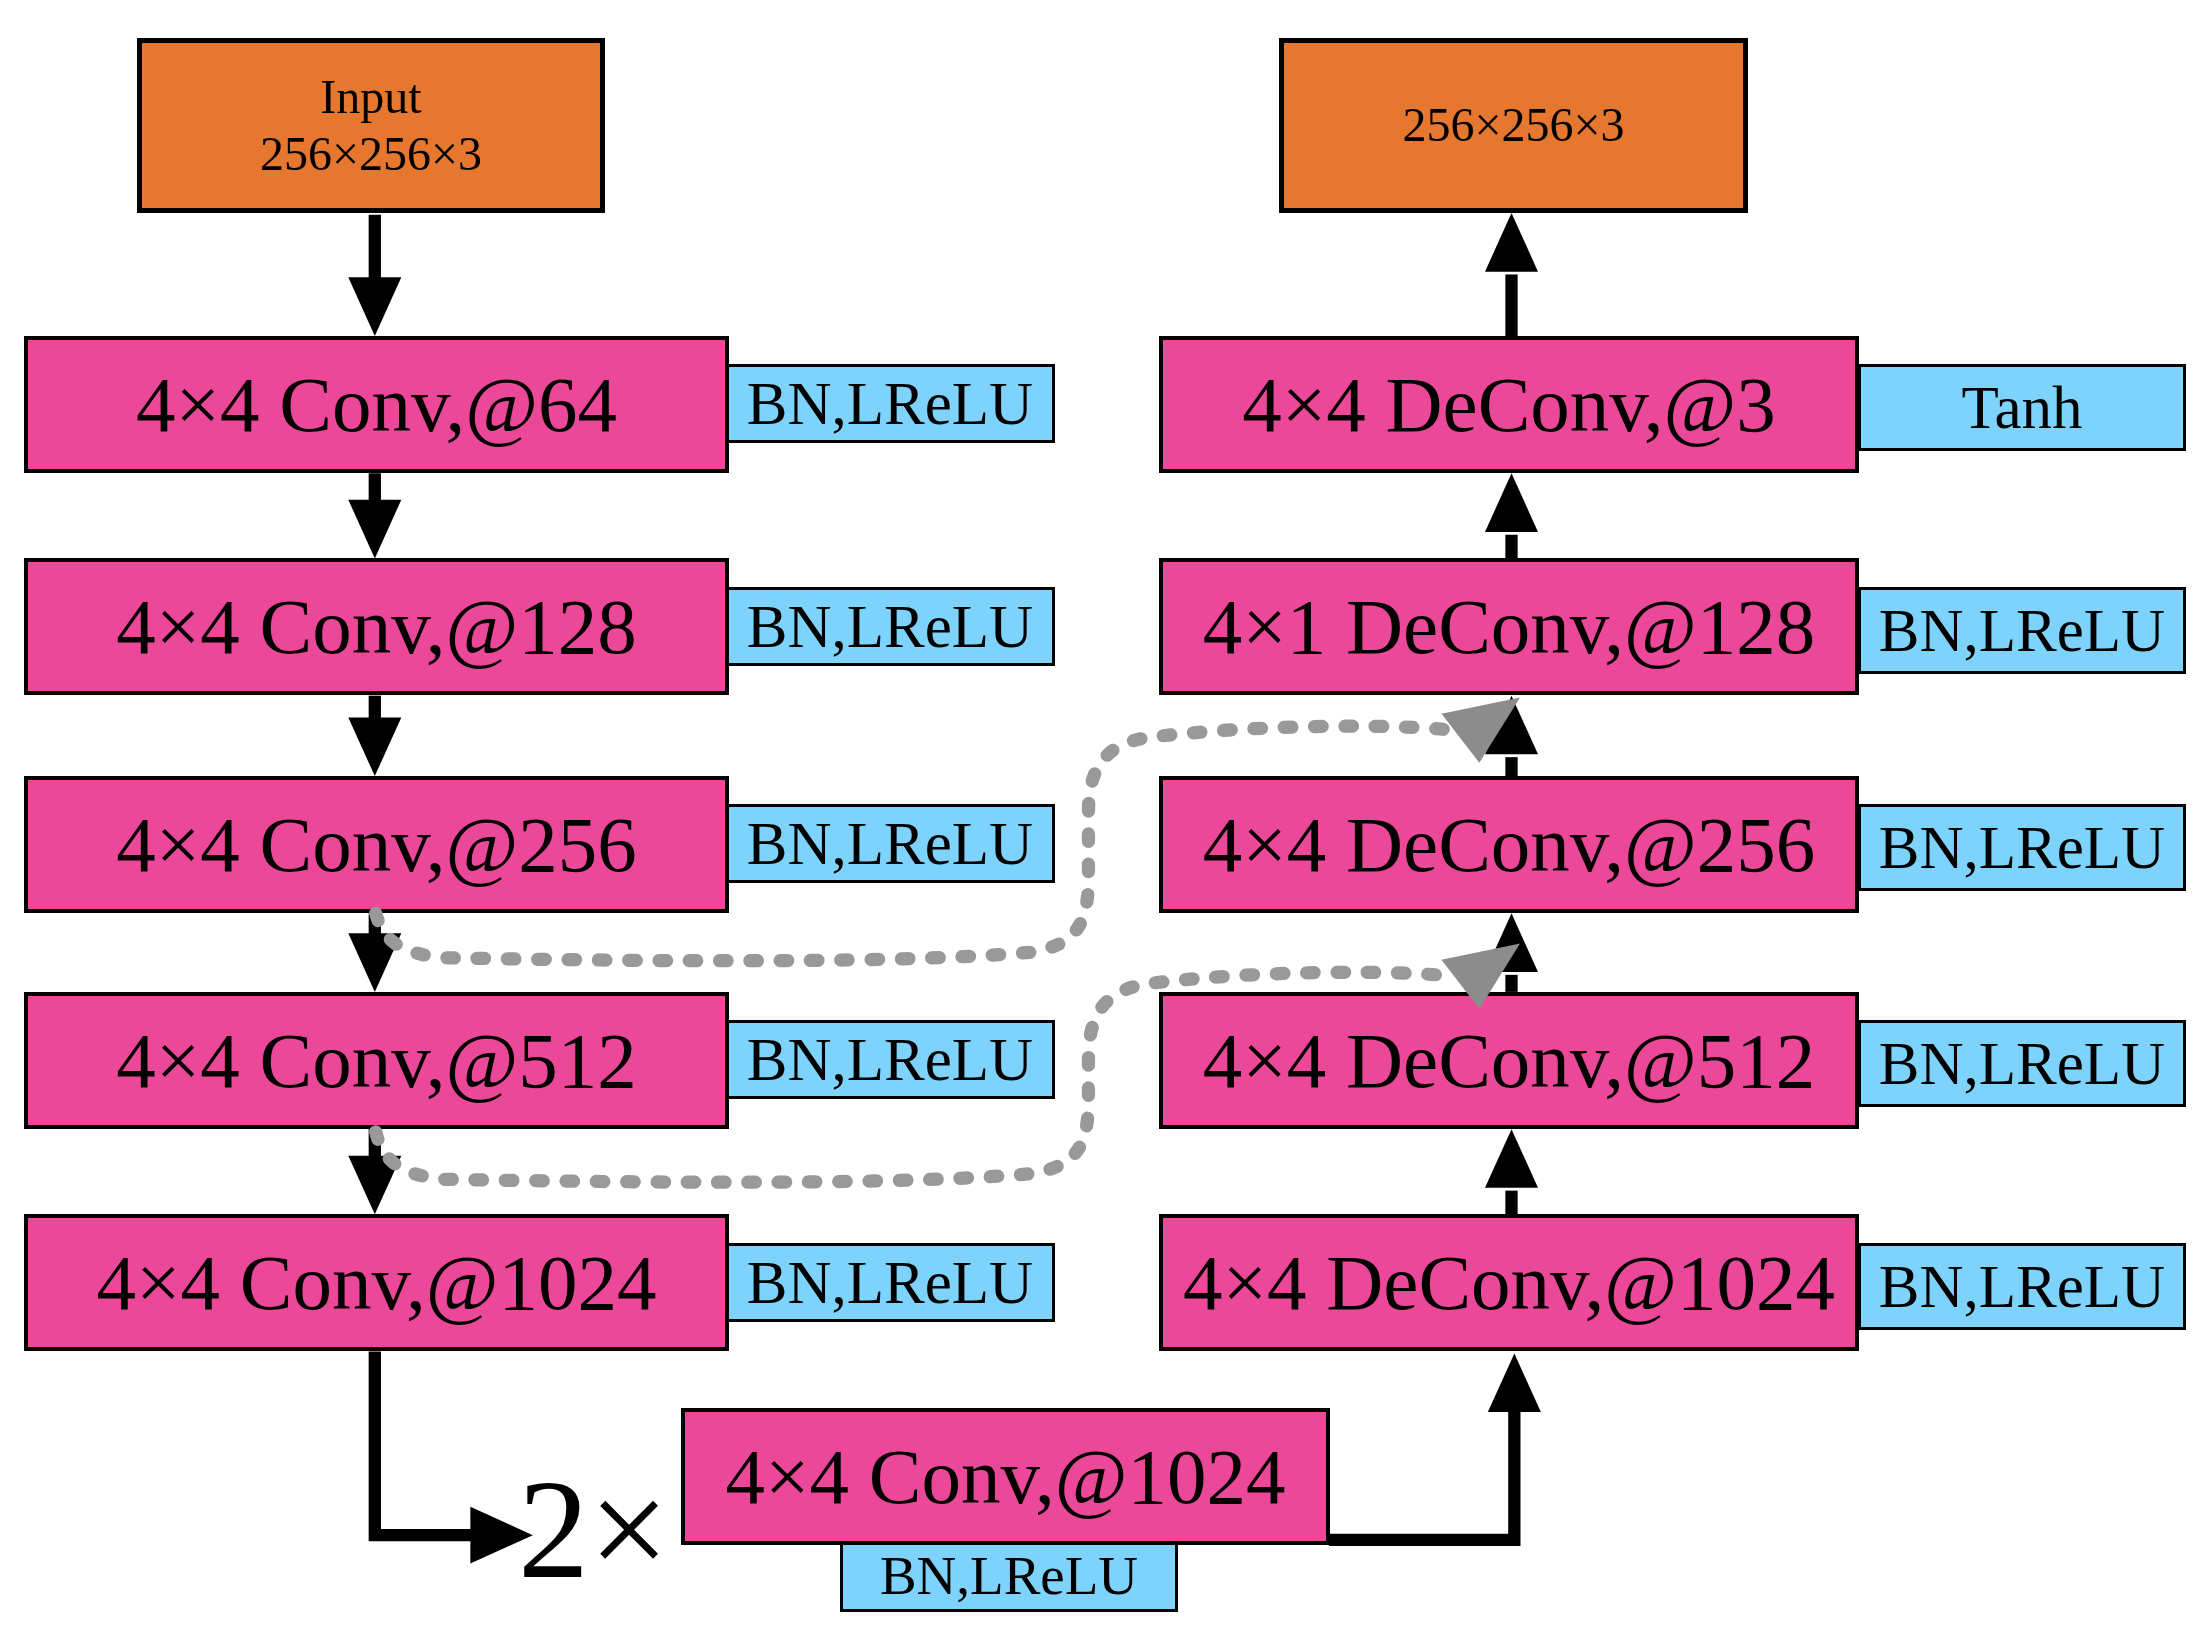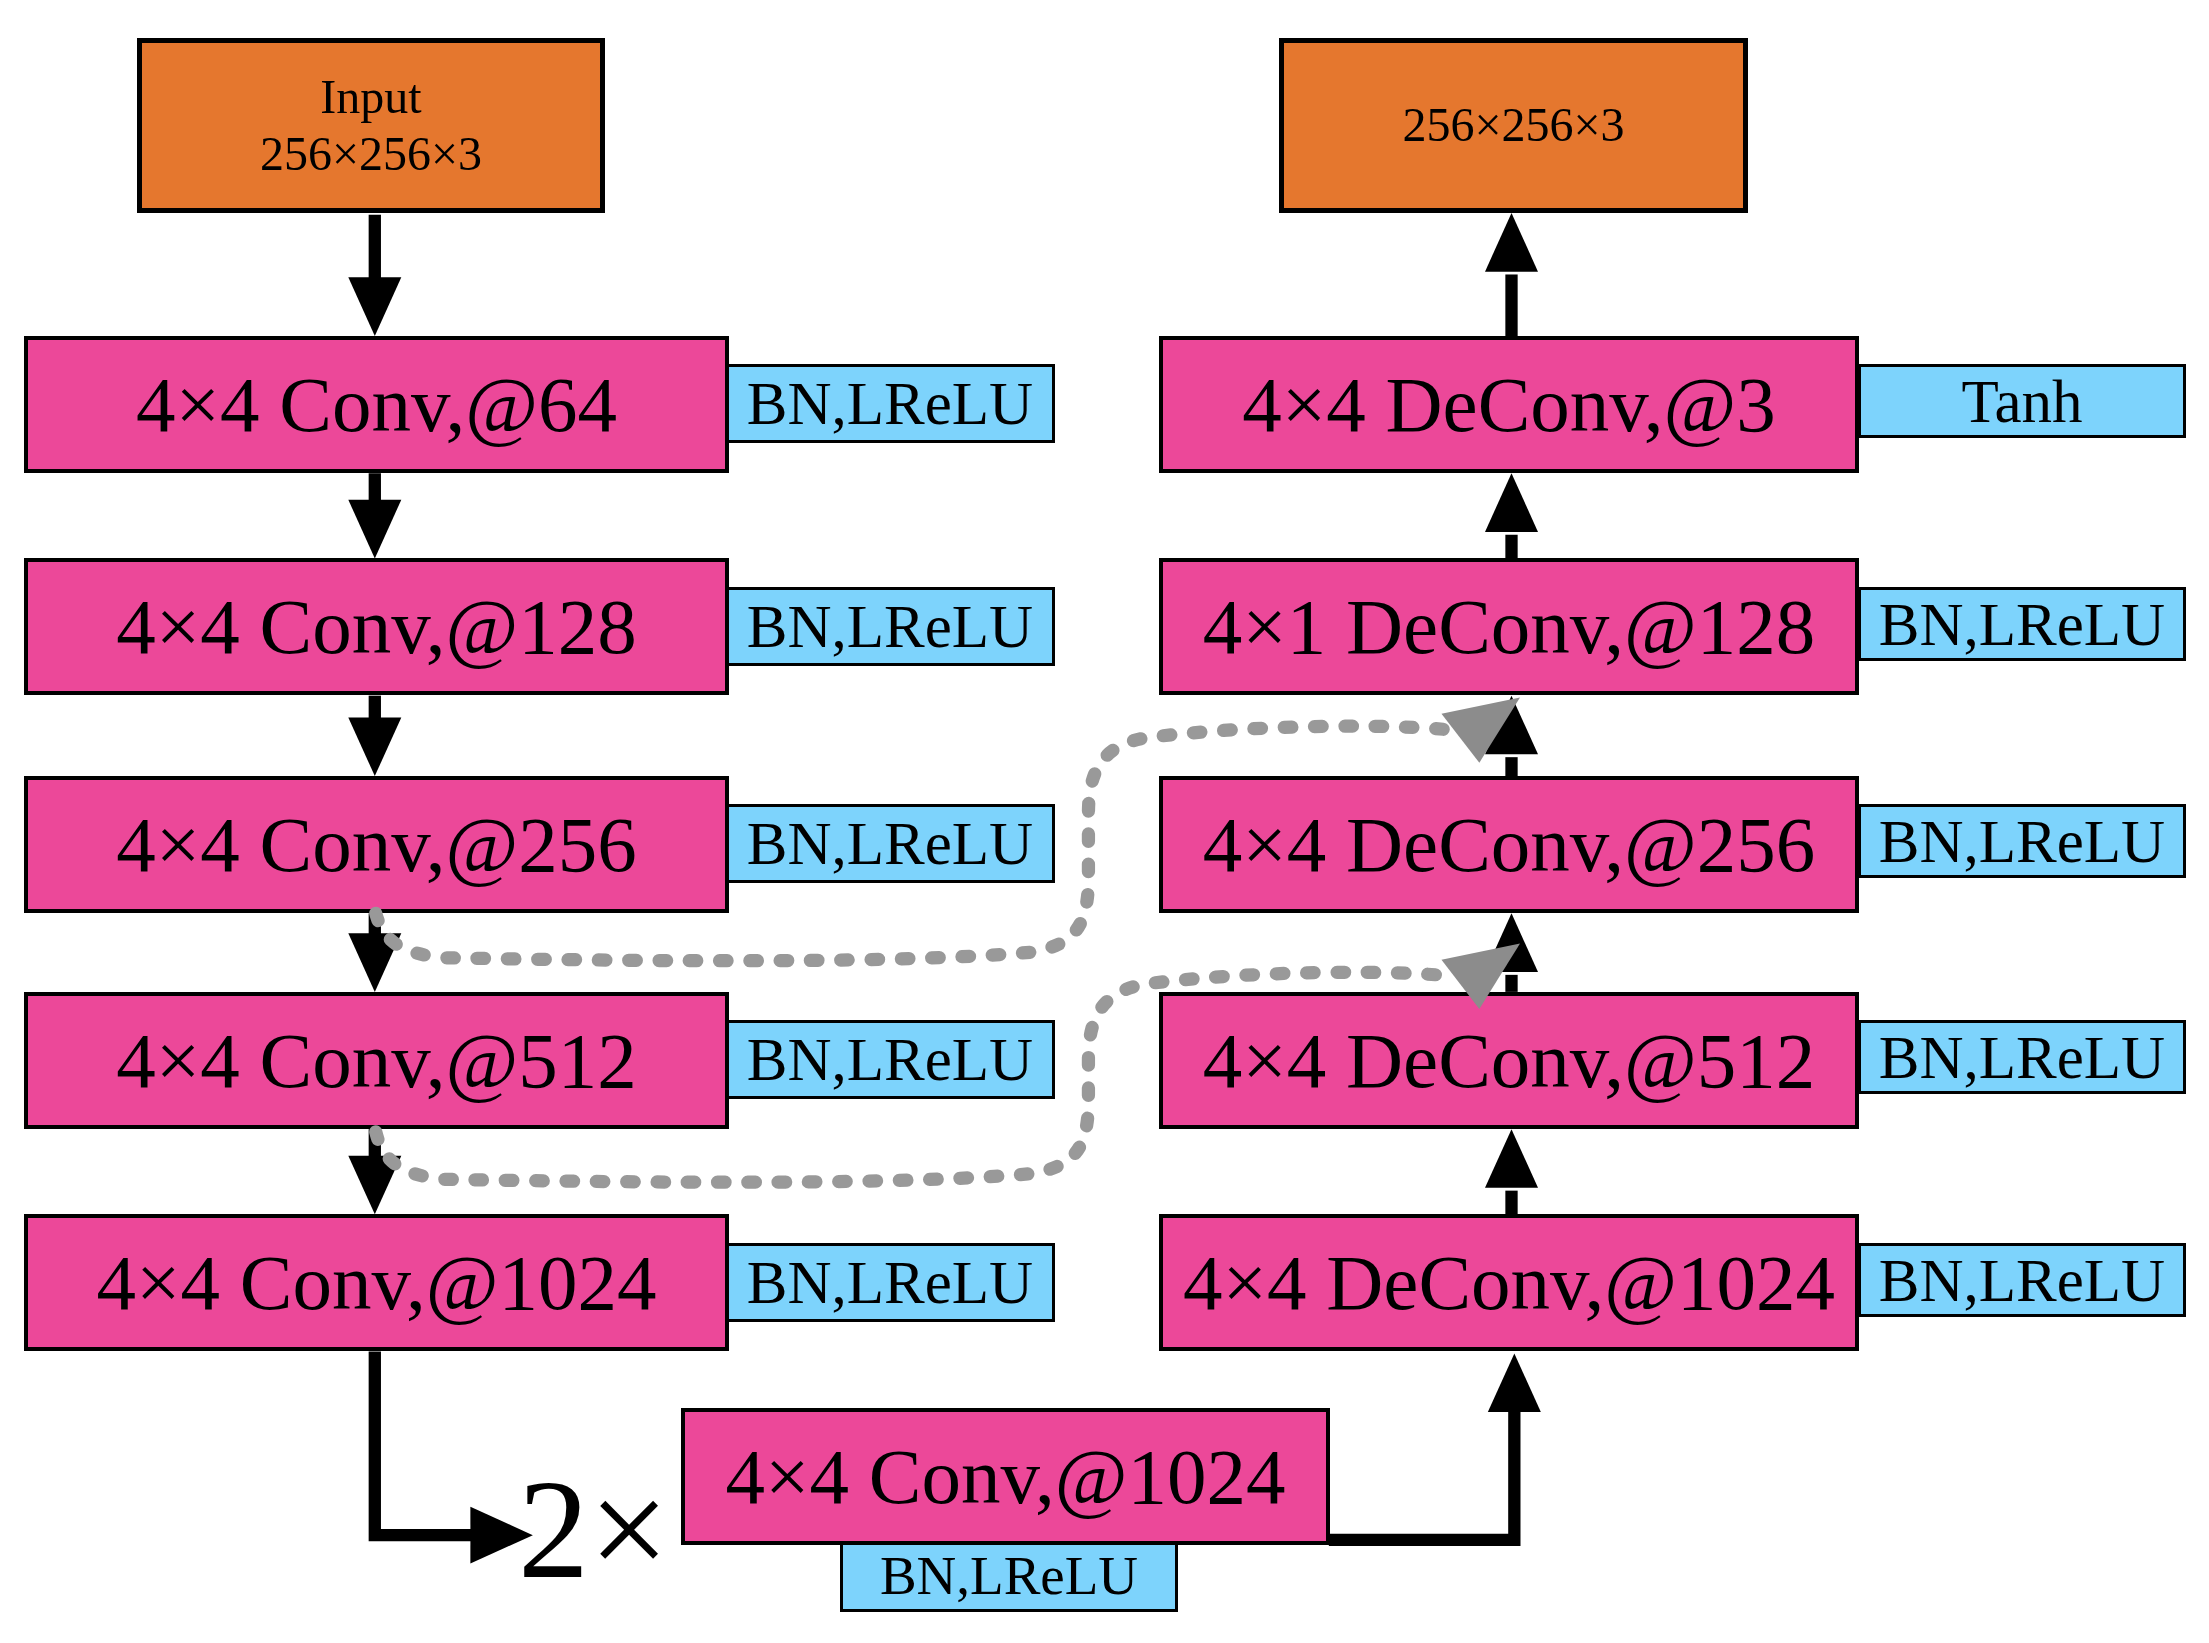--- a/index.html
+++ b/index.html
@@ -45,21 +45,21 @@
     font-size: 61px;
     line-height: 1;
     white-space: nowrap;
     z-index: 1;
   }
   
   .enc  { left: 24px;   width: 705px; height: 137px; }
   .encA { left: 725px;  width: 330px; height: 79px; }
   
   .dec  { left: 1159px; width: 700px; height: 137px; }
-  .decA { left: 1858px; width: 328px; height: 74px; }
+  .decA { left: 1858px; width: 328px; height: 87px; }
   .r1  { top: 336px; }  .r1a { top: 364px; }
   .r2  { top: 558px; }  .r2a { top: 587px; }
   .r3  { top: 776px; }  .r3a { top: 804px; }
   .r4  { top: 992px; } .r4a { top: 1020px; }
   .r5  { top: 1214px; } .r5a { top: 1243px; }
   #input-box  { left: 137px;  top: 38px; width: 468px; height: 175px; }
   #output-box { left: 1279px; top: 38px; width: 469px; height: 175px; }
   #bottleneck-box { left: 681px; top: 1408px; width: 649px; height: 137px; }
   #bottleneck-act { left: 840px; top: 1539px; width: 338px; height: 73px; font-size: 55px; }
   #repeat-label {

